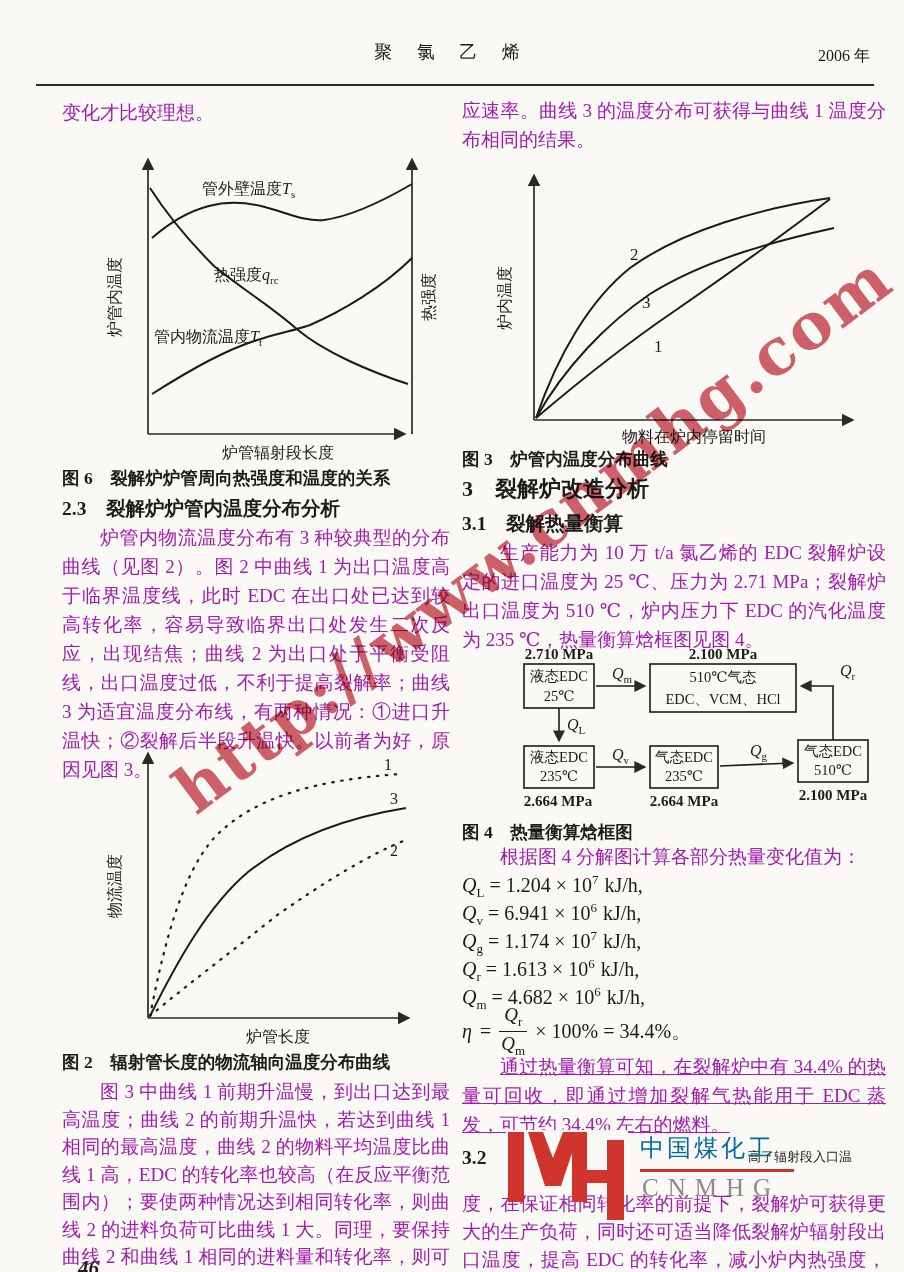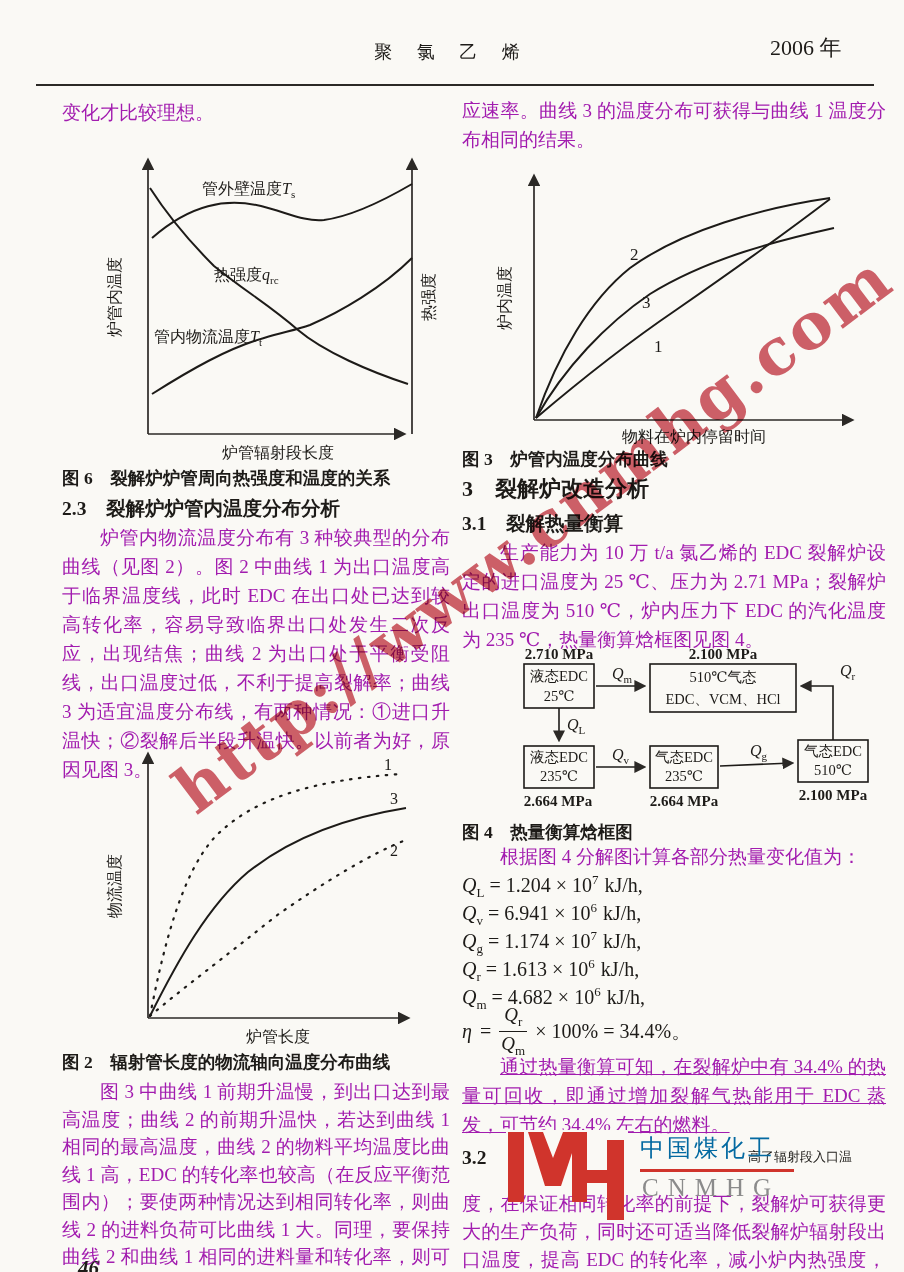--- a/index.html
+++ b/index.html
@@ -3,21 +3,21 @@
 <meta charset="utf-8">
 <style>
   html,body{margin:0;padding:0;}
   .page{
     position:relative; width:904px; height:1272px; overflow:hidden;
     background:#faf9f5; color:#1d1b18;
     font-family:"Liberation Serif","DejaVu Serif",serif;
   }
   .abs{position:absolute;}
   .hdr-journal{top:40px;left:0;width:904px;text-align:center;font-size:18px;letter-spacing:10px;}
-  .hdr-year{top:33px;left:770px;width:100px;font-size:22px;}
+  .hdr-year{top:46px;left:770px;width:100px;text-align:right;font-size:16px;}
   .rule{top:84px;left:36px;width:838px;height:0;border-top:2px solid #2b2926;}
   .body-text{font-size:19px;line-height:29px;text-align:justify;color:#a21caf;}
   .indent{text-indent:2em;}
   .caption{font-weight:700;font-size:17.5px;}
   .h-sub{font-weight:700;font-size:19.5px;}
   .h-main{font-weight:700;font-size:22px;}
   svg text{font-family:"Liberation Serif","DejaVu Serif",serif;fill:#1d1b18;}
   .eq-row{font-size:20px;height:28px;}
   .eq-row i, .eta-row i{font-family:"Liberation Serif",serif;}
   .eq-row sub, .eta-row sub{font-size:13px;}

